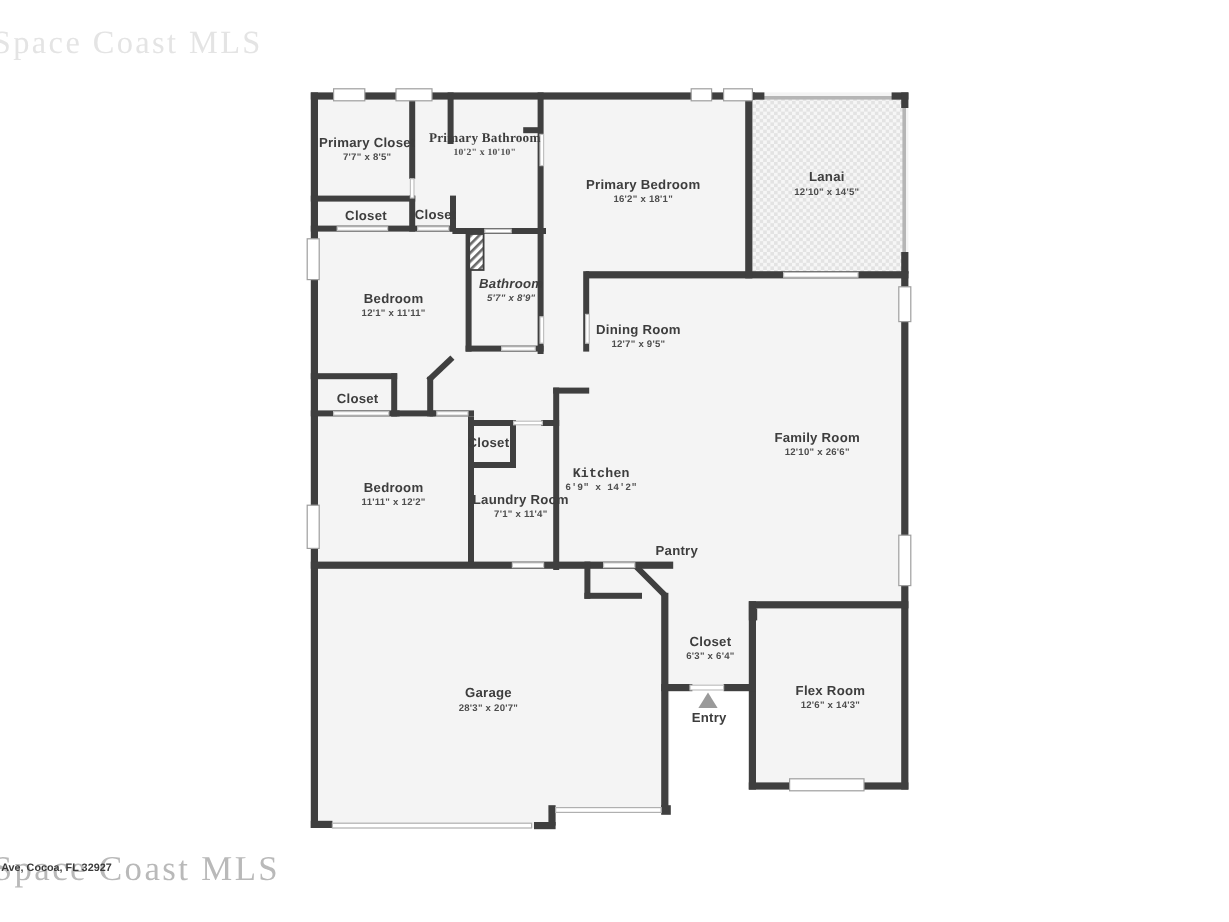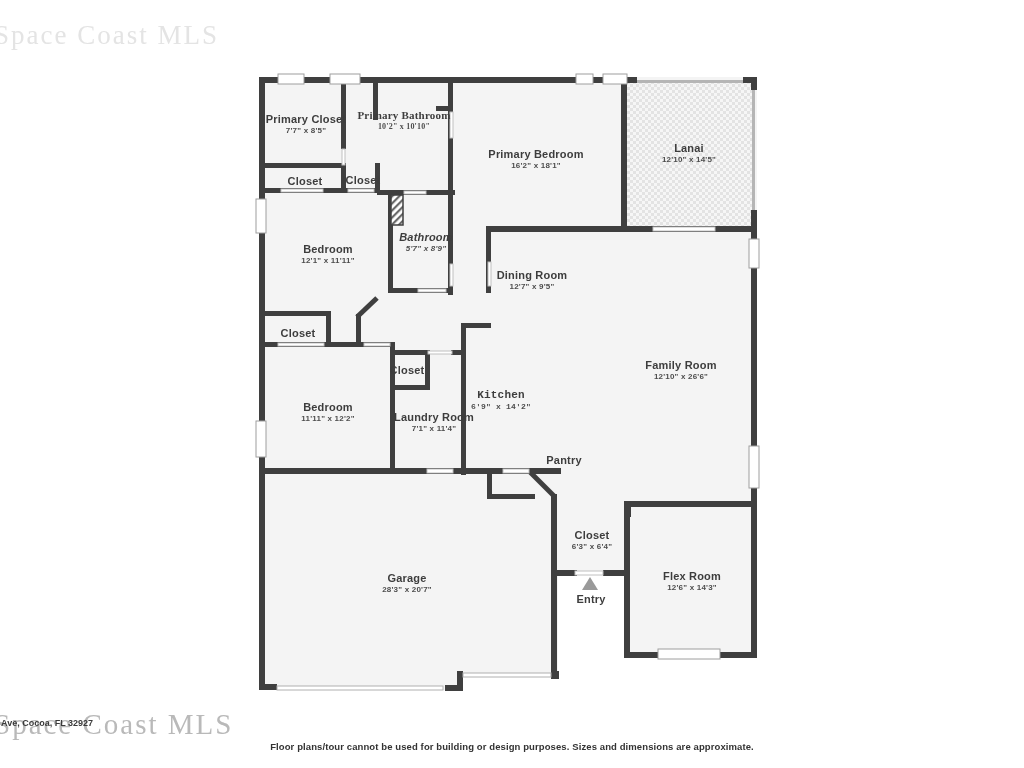--- a/index.html
+++ b/index.html
@@ -234,14 +234,13 @@
       </div>
       <div class="room-label" style="left: 591px; top: 599px;">
         <div class="room-name">Entry</div>
       </div>
       <div class="room-label" style="left: 692px; top: 581px;">
         <div class="room-name">Flex Room</div>
         <div class="room-dims">12'6" x 14'3"</div>
       </div>
     </div>
 
-  <div class="footer">Floor plans/tour cannot be used for building or design purposes. Sizes and dimensions are approximate.</div>
 </div>
 
 </body></html>

